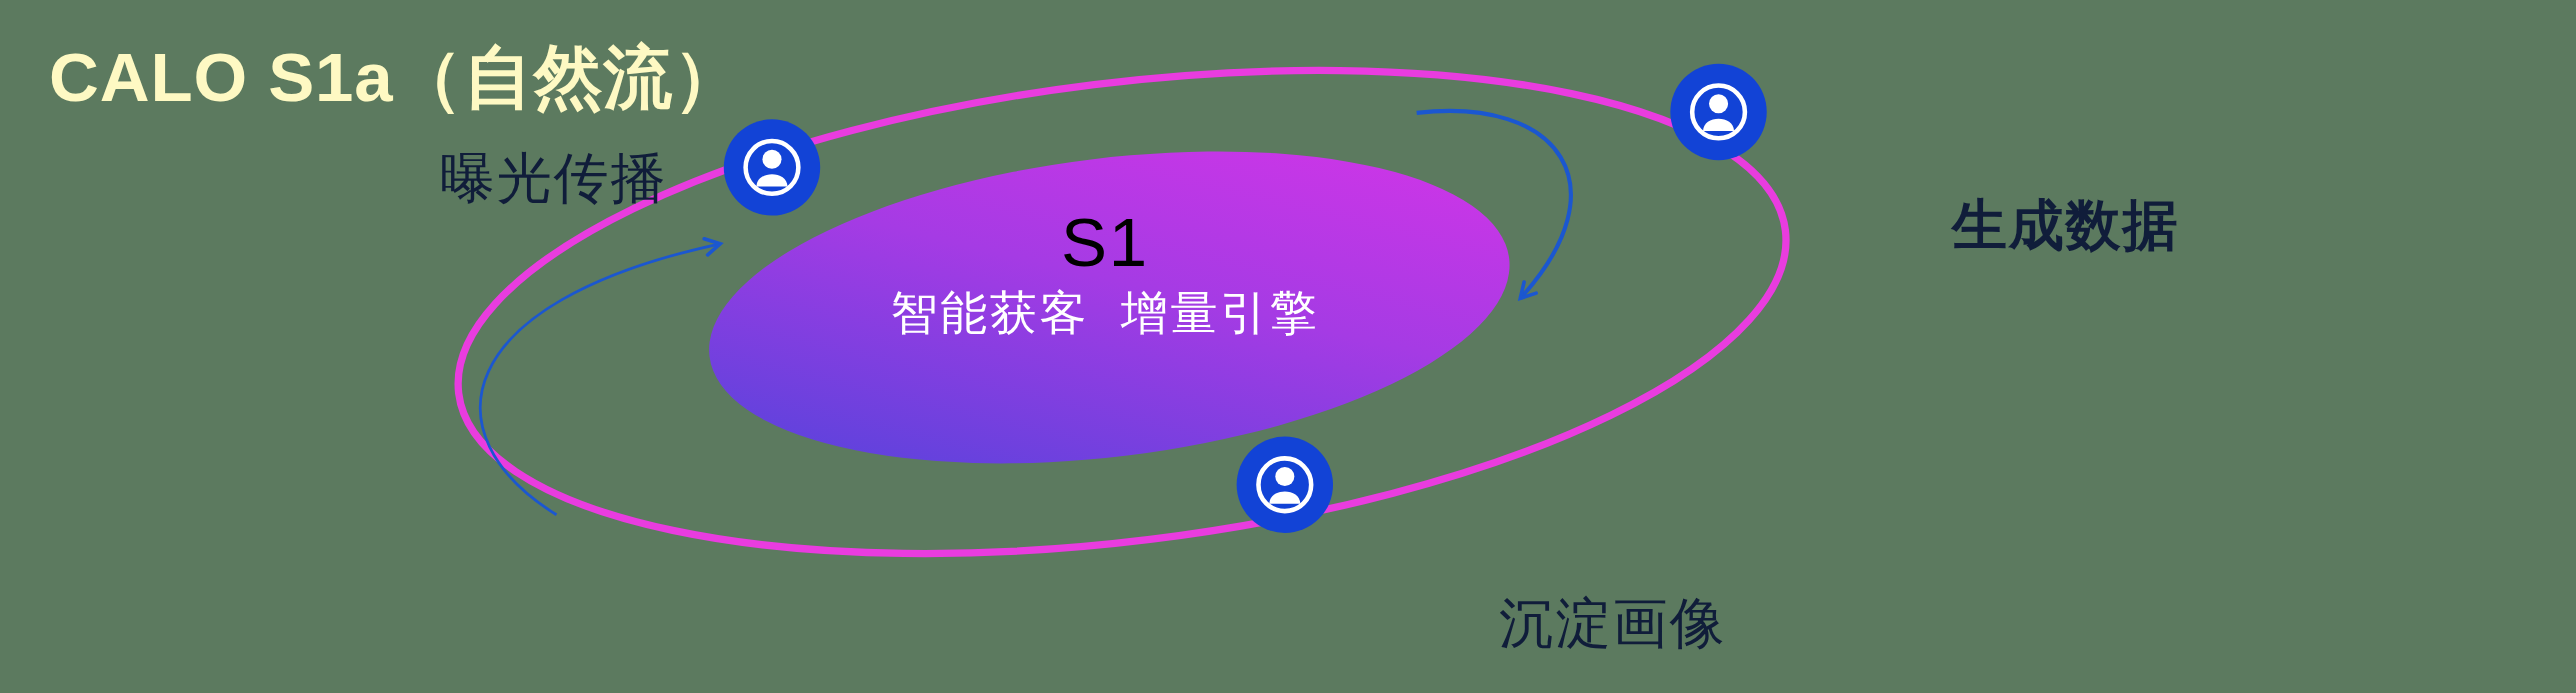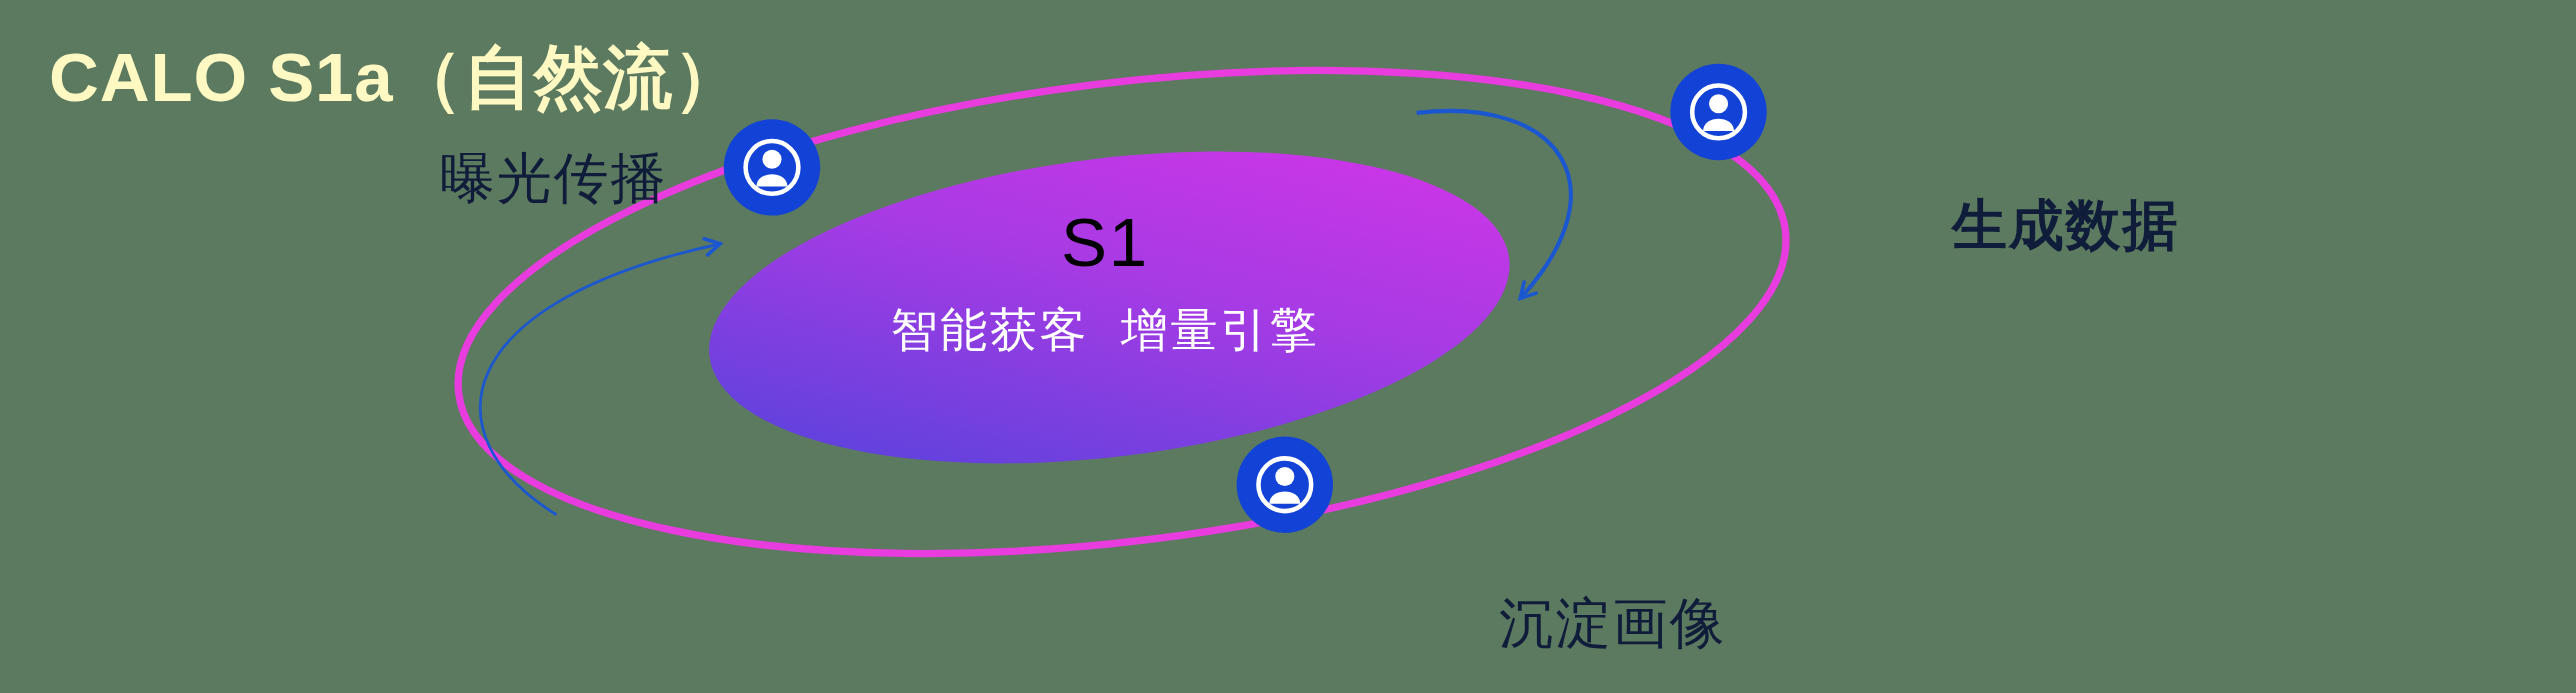--- a/index.html
+++ b/index.html
@@ -102,16 +102,16 @@
   </svg>
 
   <div class="label node-title" style="left:49px; top:40px;">CALO S1a（自然流）</div>
   <div class="label node-sub" style="left:440px; top:148px;">曝光传播</div>
 
   <div class="label node-sub" style="left:1952px; top:195px;font-weight:bold;">生成数据</div>
 
   <div class="label node-sub" style="left:1499px; top:593px;">沉淀画像</div>
 
   <div class="label core-title" style="left:1105px; top:205px;">S1</div>
-  <div class="label core-sub" style="left:1105px; top:287px;margin-top:17px;">智能获客  增量引擎</div>
+  <div class="label core-sub" style="left:1105px; top:287px;">智能获客  增量引擎</div>
 
 </div>
 
 
 </body></html>

